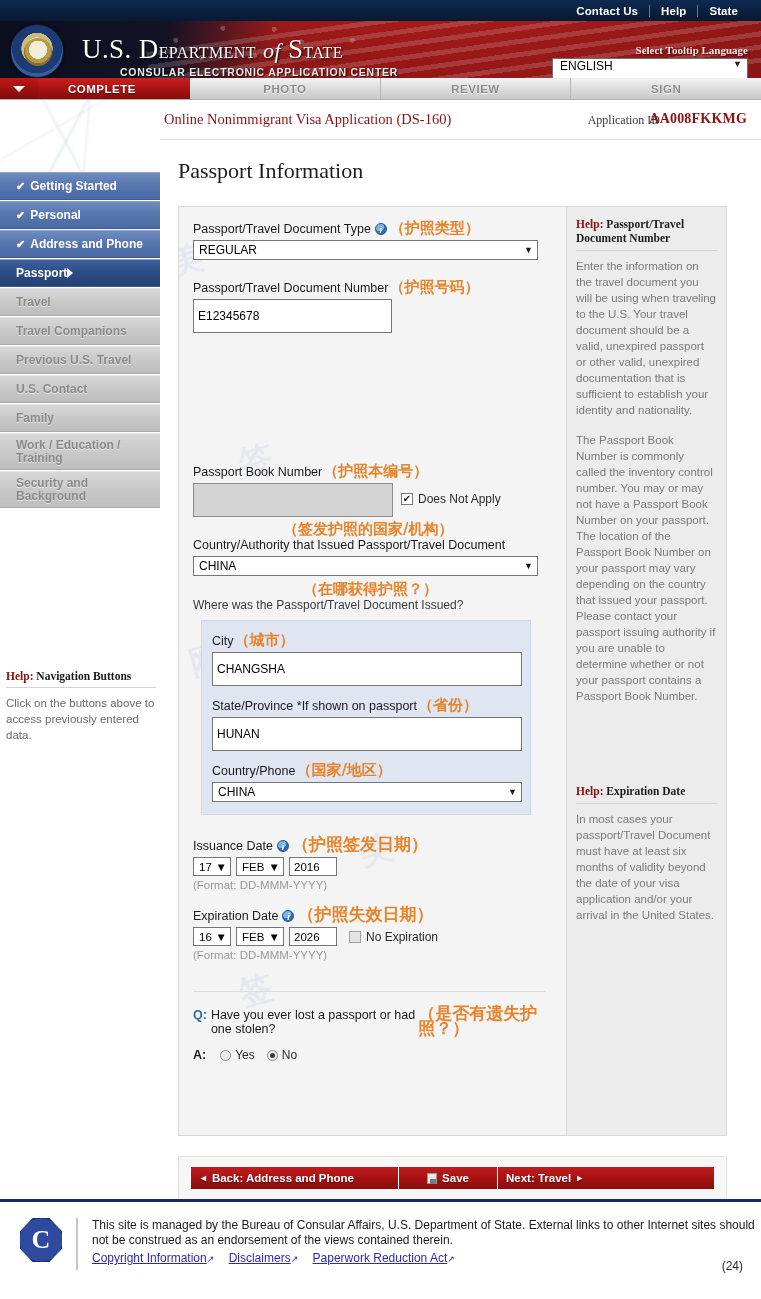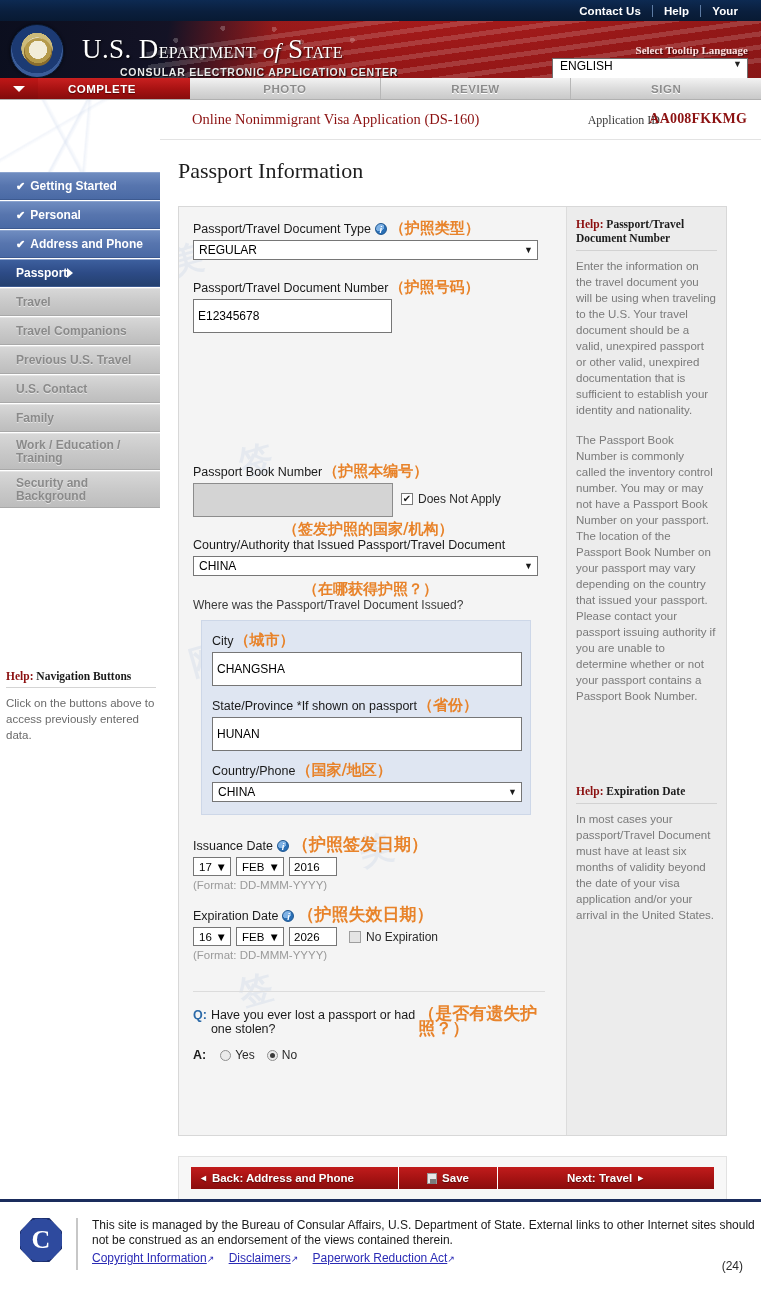--- a/index.html
+++ b/index.html
@@ -216,21 +216,21 @@
     width: 601px; height: 1099px;
     background: #ffffff;
   }
   .app-header {
     position: relative; height: 40px;
     border-bottom: 1px solid #e3e3e3;
     display: flex; align-items: center;
   }
   .app-title {
     font-family: "Liberation Serif", serif;
-    font-size: 14.5px; color: #8c1111; margin-left: 32px;
+    font-size: 14.5px; color: #8c1111; margin-left: 4px;
   }
   .app-id-label {
     position: absolute; right: 101px; top: 13px;
     font-family: "Liberation Serif", serif;
     font-size: 12px; color: #3a3a3a;
   }
   .app-id-value {
     position: absolute; right: 14px; top: 11px;
     font-family: "Liberation Serif", serif;
     font-size: 14px; font-weight: bold; color: #8c1111;
@@ -394,21 +394,21 @@
   .btn {
     background: linear-gradient(to bottom, #c11c1c 0%, #a41212 55%, #8a0d0d 100%);
     color: #ffffff; font-size: 11.5px; font-weight: bold;
     display: flex; align-items: center;
     border-right: 1px solid #ffffff;
     text-shadow: 0 1px 1px rgba(0,0,0,.45);
     padding: 0 8px;
   }
   .btn-back { width: 208px; }
   .btn-save { width: 99px; justify-content: center; gap: 5px; }
-  .btn-next { flex: 1; justify-content: center; border-right: none; }
+  .btn-next { flex: 1; justify-content: flex-start; border-right: none; }
   .save-icon {
     width: 10px; height: 11px; background: #e8e8e8;
     border: 1px solid #9a9a9a; position: relative; display:inline-block;
   }
   .save-icon::after {
     content:""; position:absolute; left:2px; top:5px; width:6px; height:5px; background:#7a7a7a;
   }
 
   
   .footer {
@@ -447,21 +447,21 @@
 </head>
 <body>
 
 <div id="page">
 
   <div class="utility-bar">
     <a class="utility-link" href="#">Contact Us</a>
     <div class="utility-sep"></div>
     <a class="utility-link" href="#">Help</a>
     <div class="utility-sep"></div>
-    <a class="utility-link" href="#">Your</a>
+    <a class="utility-link" href="#">State</a>
   </div>
 
   <div class="banner">
     <div class="banner-bg"></div>
     <div class="banner-stripes"></div>
     <div class="banner-stars"></div>
     <div class="seal"></div>
     <div class="dept-title">
       <span>U.S.</span>
       <span>D</span><span class="sm">EPARTMENT</span>

